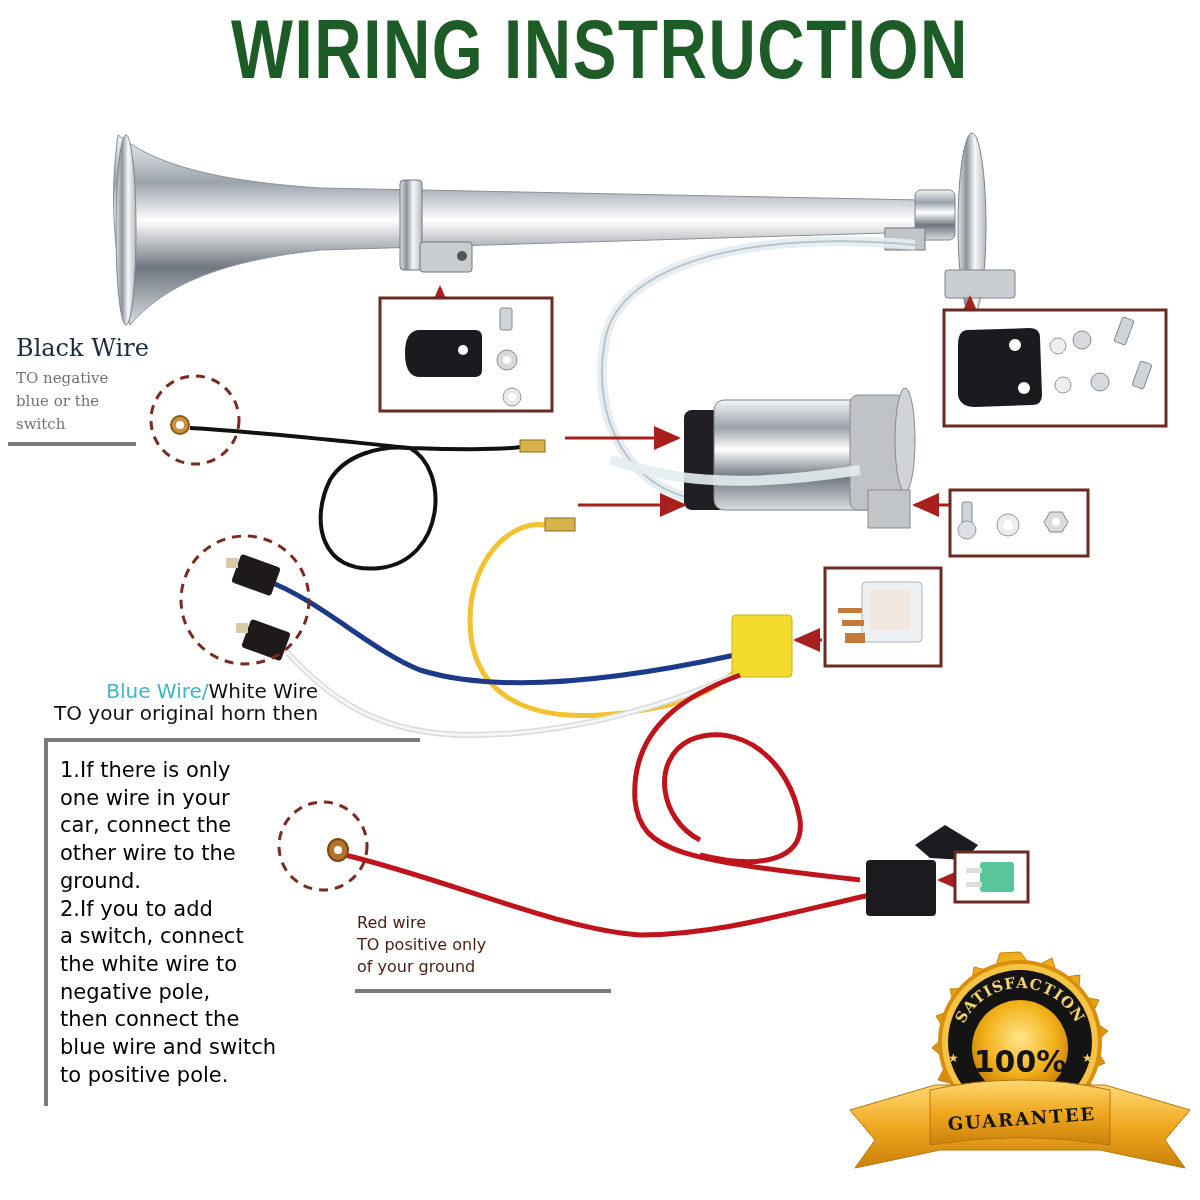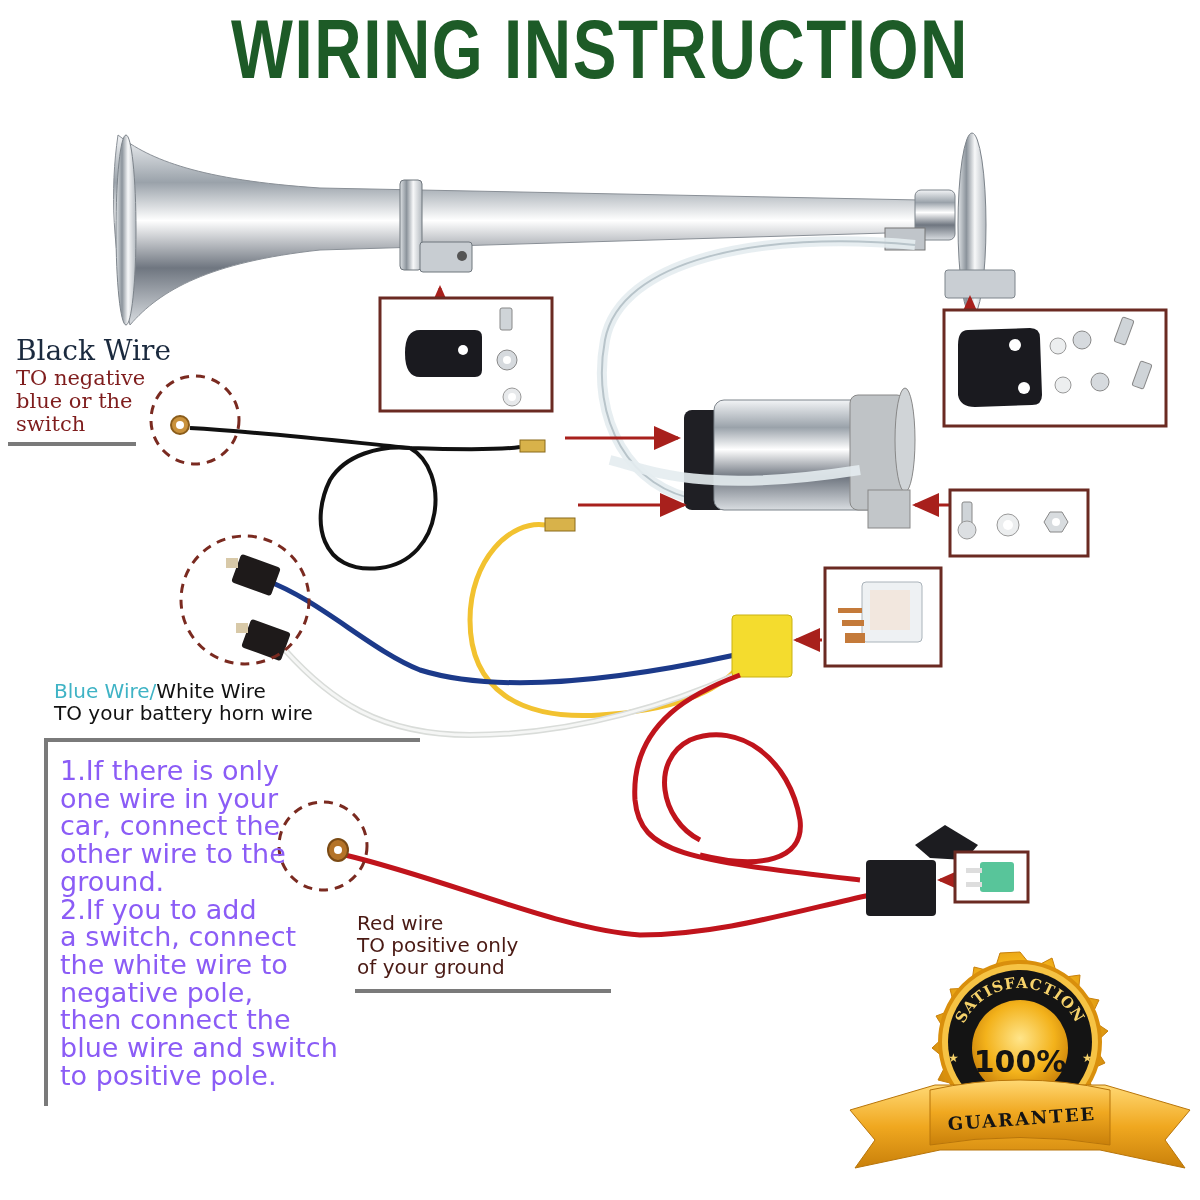--- a/index.html
+++ b/index.html
@@ -5,30 +5,30 @@
   html, body { margin:0; padding:0; background:#ffffff; }
   body { width:1200px; height:1200px; position:relative; overflow:hidden;
          font-family:"DejaVu Sans", sans-serif; }
   .abs { position:absolute; }
   #title { left:0; top:0; width:1200px; text-align:center; top:4px;
            font-family:"Liberation Sans", sans-serif; font-weight:bold;
            font-size:84px; letter-spacing:2px; color:#1d5b27;
            transform:scaleX(0.78); transform-origin:center top; line-height:90px; }
   svg#diagram { position:absolute; left:0; top:0; }
   .lbl-serif { font-family:"DejaVu Serif", serif; color:#1b2a3e; }
-  #black-wire-title { left:16px; top:334px; font-size:28px; font-weight:normal; }
-  #black-wire-desc { left:16px; top:367px; font-size:21px; line-height:23px; color:#7f1d1d; }
+  #black-wire-title { left:16px; top:334px; font-size:24px; font-weight:normal; }
+  #black-wire-desc { left:16px; top:367px; font-size:15px; line-height:23px; color:#737373; }
   .rule { background:#7a7a7a; height:4px; }
   #rule-black { left:8px; top:442px; width:128px; }
-  #blue-white { left:54px; top:680px; font-size:20px; line-height:22px; color:#111; }
+  #blue-white { left:54px; top:680px; font-size:20px; line-height:22px; color:#111;text-align:right; }
   #blue-white .blue { color:#3fb3c5; }
   #rule-blue { left:44px; top:738px; width:376px; }
   #rule-vert { left:44px; top:738px; width:4px; height:368px; }
-  #notes { left:60px; top:757px; font-size:27px; line-height:27.7px; color:#8b5cf6; white-space:pre-line; }
-  #red-wire { left:357px; top:912px; font-size:20px; line-height:22px; color:#4a1a14; }
+  #notes { left:60px; top:757px; font-size:21px; line-height:27.7px; color:#000000; white-space:pre-line; }
+  #red-wire { left:357px; top:912px; font-size:16px; line-height:22px; color:#4a1a14; }
   #rule-red { left:355px; top:989px; width:256px; }
 </style>
 </head>
 <body>
 
 <div id="title" class="abs">WIRING INSTRUCTION</div>
 
 <svg id="diagram" width="1200" height="1200" viewBox="0 0 1200 1200">
   <defs>
     <linearGradient id="chrome" x1="0" y1="0" x2="0" y2="1">
@@ -207,21 +207,21 @@
 <div id="black-wire-title" class="abs lbl-serif">Black Wire</div>
 <div id="black-wire-desc" class="abs lbl-serif">
   <div>TO negative</div>
   <div>blue or the</div>
   <div>switch</div>
 </div>
 <div id="rule-black" class="abs rule"></div>
 
 <div id="blue-white" class="abs">
   <div><span class="blue">Blue Wire/</span><span>White Wire</span></div>
-  <div>TO your battery horn wire</div>
+  <div>TO your original horn then</div>
 </div>
 <div id="rule-blue" class="abs rule"></div>
 <div id="rule-vert" class="abs rule"></div>
 
 <div id="notes" class="abs">1.If there is only
 one wire in your
 car, connect the
 other wire to the
 ground.
 2.If you to add

